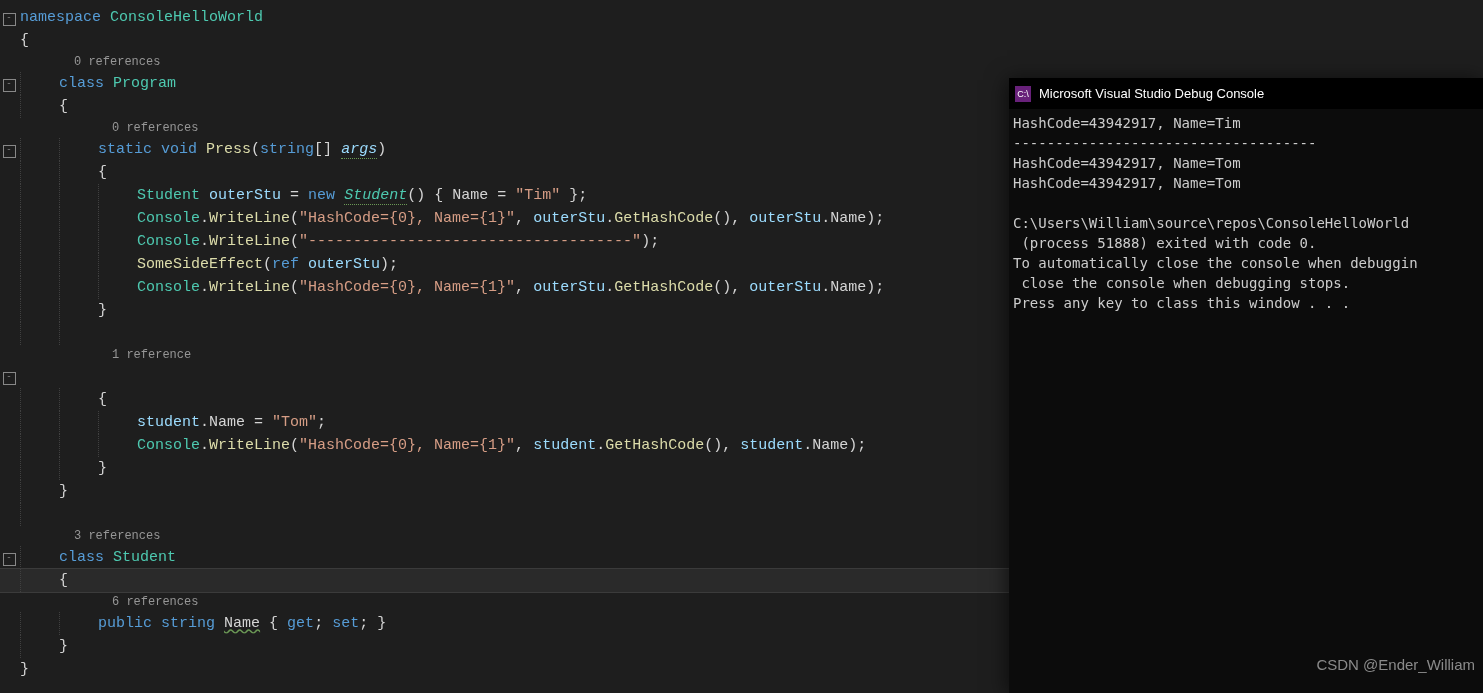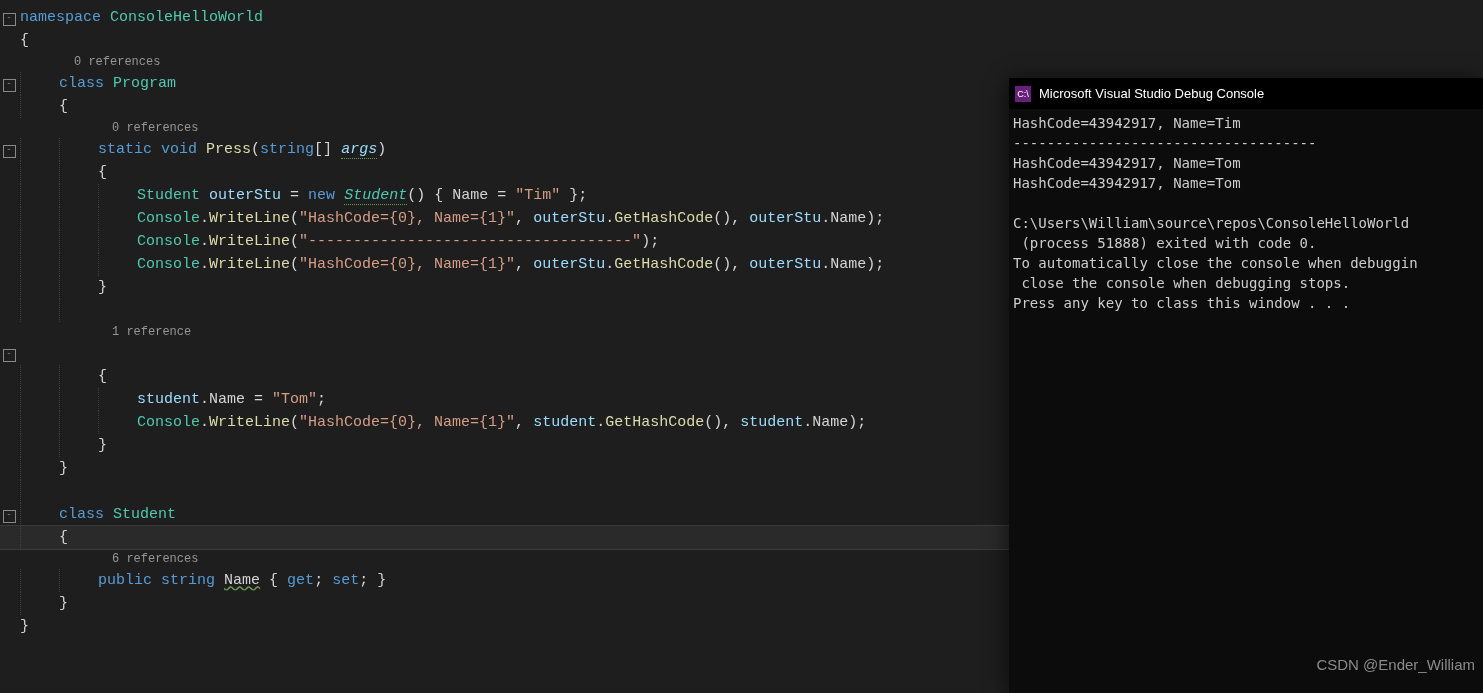--- a/index.html
+++ b/index.html
@@ -142,40 +142,42 @@
     <div class="line ref-lens"><span class="gutter"></span><span class="codecell"><span class="ind0"></span><span class="ind0"></span><span>0 references</span></span></div>
     <div class="line"><span class="gutter"><span class="fold">-</span></span><span class="codecell"><span class="ind"></span><span class="ind"></span><span class="k">static</span> <span class="k">void</span> <span class="m">Press</span><span class="p">(</span><span class="k">string</span><span class="p">[] </span><span class="c und">args</span><span class="p">)</span></span></div>
     <div class="line"><span class="gutter"></span><span class="codecell"><span class="ind"></span><span class="ind"></span><span class="p">{</span></span></div>
 
     <div class="line"><span class="gutter"></span><span class="codecell"><span class="ind"></span><span class="ind"></span><span class="ind"></span><span class="t">Student</span> <span class="c">outerStu</span> <span class="p">=</span> <span class="k">new</span> <span class="t und">Student</span><span class="p">() { </span><span class="p">Name</span><span class="p"> = </span><span class="s">"Tim"</span><span class="p"> };</span></span></div>
 
     <div class="line"><span class="gutter"></span><span class="codecell"><span class="ind"></span><span class="ind"></span><span class="ind"></span><span class="t">Console</span><span class="p">.</span><span class="m">WriteLine</span><span class="p">(</span><span class="s">"HashCode={0}, Name={1}"</span><span class="p">, </span><span class="c">outerStu</span><span class="p">.</span><span class="m">GetHashCode</span><span class="p">(), </span><span class="c">outerStu</span><span class="p">.</span><span class="p">Name</span><span class="p">);</span></span></div>
 
     <div class="line"><span class="gutter"></span><span class="codecell"><span class="ind"></span><span class="ind"></span><span class="ind"></span><span class="t">Console</span><span class="p">.</span><span class="m">WriteLine</span><span class="p">(</span><span class="s">"------------------------------------"</span><span class="p">);</span></span></div>
 
+    <div class="line"><span class="gutter"></span><span class="codecell"><span class="ind"></span><span class="ind"></span><span class="ind"></span><span class="m">SomeSideEffect</span><span class="p">(</span><span class="k">ref</span> <span class="c">outerStu</span><span class="p">);</span></span></div>
 
     <div class="line"><span class="gutter"></span><span class="codecell"><span class="ind"></span><span class="ind"></span><span class="ind"></span><span class="t">Console</span><span class="p">.</span><span class="m">WriteLine</span><span class="p">(</span><span class="s">"HashCode={0}, Name={1}"</span><span class="p">, </span><span class="c">outerStu</span><span class="p">.</span><span class="m">GetHashCode</span><span class="p">(), </span><span class="c">outerStu</span><span class="p">.</span><span class="p">Name</span><span class="p">);</span></span></div>
 
     <div class="line"><span class="gutter"></span><span class="codecell"><span class="ind"></span><span class="ind"></span><span class="p">}</span></span></div>
 
     <div class="line"><span class="gutter"></span><span class="codecell"><span class="ind"></span><span class="ind"></span></span></div>
 
     <div class="line ref-lens"><span class="gutter"></span><span class="codecell"><span class="ind0"></span><span class="ind0"></span><span>1 reference</span></span></div>
     <div class="line"><span class="gutter"><span class="fold">-</span></span></div>
     <div class="line"><span class="gutter"></span><span class="codecell"><span class="ind"></span><span class="ind"></span><span class="p">{</span></span></div>
 
     <div class="line"><span class="gutter"></span><span class="codecell"><span class="ind"></span><span class="ind"></span><span class="ind"></span><span class="c">student</span><span class="p">.</span><span class="p">Name</span><span class="p"> = </span><span class="s">"Tom"</span><span class="p">;</span></span></div>
 
     <div class="line"><span class="gutter"></span><span class="codecell"><span class="ind"></span><span class="ind"></span><span class="ind"></span><span class="t">Console</span><span class="p">.</span><span class="m">WriteLine</span><span class="p">(</span><span class="s">"HashCode={0}, Name={1}"</span><span class="p">, </span><span class="c">student</span><span class="p">.</span><span class="m">GetHashCode</span><span class="p">(), </span><span class="c">student</span><span class="p">.</span><span class="p">Name</span><span class="p">);</span></span></div>
 
     <div class="line"><span class="gutter"></span><span class="codecell"><span class="ind"></span><span class="ind"></span><span class="p">}</span></span></div>
     <div class="line"><span class="gutter"></span><span class="codecell"><span class="ind"></span><span class="p">}</span></span></div>
 
     <div class="line"><span class="gutter"></span><span class="codecell"><span class="ind"></span></span></div>
 
+    <div class="line ref-lens"><span class="gutter"></span><span class="codecell"><span class="ind0"></span><span>3 references</span></span></div>
     <div class="line"><span class="gutter"><span class="fold">-</span></span><span class="codecell"><span class="ind"></span><span class="k">class</span> <span class="t">Student</span></span></div>
     <div class="line hl-line"><span class="gutter"></span><span class="codecell"><span class="ind"></span><span class="p">{</span></span></div>
 
     <div class="line ref-lens"><span class="gutter"></span><span class="codecell"><span class="ind0"></span><span class="ind0"></span><span>6 references</span></span></div>
     <div class="line"><span class="gutter"></span><span class="codecell"><span class="ind"></span><span class="ind"></span><span class="k">public</span> <span class="k">string</span> <span class="p und2">Name</span> <span class="p">{ </span><span class="k">get</span><span class="p">; </span><span class="k">set</span><span class="p">; }</span></span></div>
     <div class="line"><span class="gutter"></span><span class="codecell"><span class="ind"></span><span class="p">}</span></span></div>
     <div class="line"><span class="gutter"></span><span class="codecell"><span class="p">}</span></span></div>
 
   </div>
 </div>

